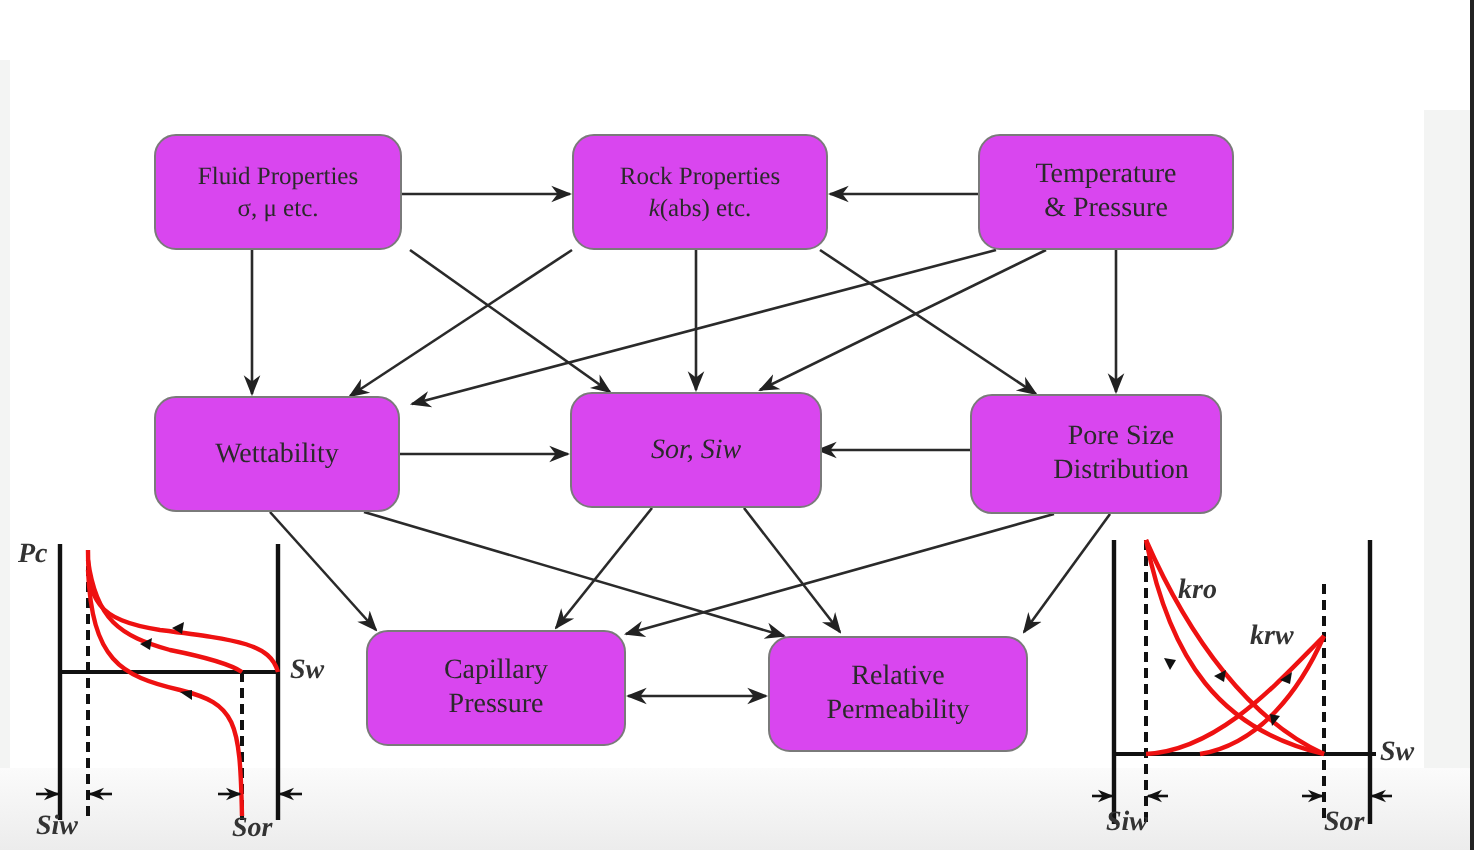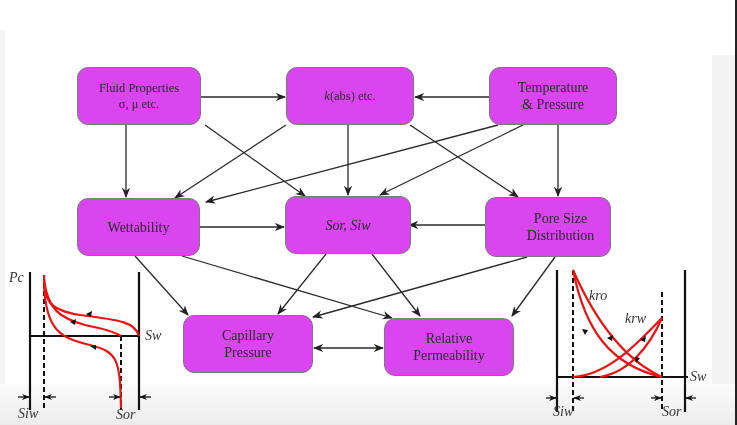--- a/index.html
+++ b/index.html
@@ -9,21 +9,21 @@
   .bg-right { position:absolute; left:712px; top:55px; width:25px; height:370px; background:#f3f4f3; }
   .bg-bottom { position:absolute; left:0; top:384px; width:737px; height:41px;
                background:linear-gradient(#fbfbfb,#ececec); }
   .edge-right { position:absolute; left:735px; top:0; width:2px; height:425px; background:#222; }
   svg.main { position:absolute; left:0; top:0; }
   .node { position:absolute; box-sizing:border-box; border:1.3px solid #7a7a7a; border-radius:11px;
           background:#d946ef; display:flex; flex-direction:column; align-items:center; justify-content:center;
           text-align:center; color:#2a2a2a; font-size:14px; line-height:17px; }
   .node.small { font-size:12.5px; line-height:16px; }
   .node .it { font-style:italic; }
-  .lbl { position:absolute; font-style:italic; color:#333; font-size:14px; }
+  .lbl { position:absolute; font-style:italic; color:#333; font-size:14px;font-weight:bold; }
 </style>
 </head>
 <body>
 
 <div class="bg-left"></div>
 <div class="bg-right"></div>
 <div class="bg-bottom"></div>
 <div class="edge-right"></div>
 
 <svg class="main" width="737" height="425">
@@ -94,20 +94,21 @@
     <line x1="651" y1="398" x2="661" y2="398" stroke="#111" stroke-width="1.3" marker-end="url(#ahs)"></line>
     <line x1="696" y1="398" x2="686" y2="398" stroke="#111" stroke-width="1.3" marker-end="url(#ahs)"></line>
   </g>
 </svg>
 
 <div class="node small" style="left:77px;top:67px;width:124px;height:58px;">
   <span>Fluid Properties</span>
   <span>σ, μ  etc.</span>
 </div>
 <div class="node small" style="left:286px;top:67px;width:128px;height:58px;">
+  <span>Rock Properties</span>
   <span><i>k</i><span>(abs) etc.</span></span>
 </div>
 <div class="node" style="left:489px;top:67px;width:128px;height:58px;">
   <span>Temperature</span>
   <span>&amp; Pressure</span>
 </div>
 <div class="node" style="left:77px;top:198px;width:123px;height:58px;align-items:center;">
   <span>Wettability</span>
 </div>
 <div class="node" style="left:285px;top:196px;width:126px;height:58px;">

